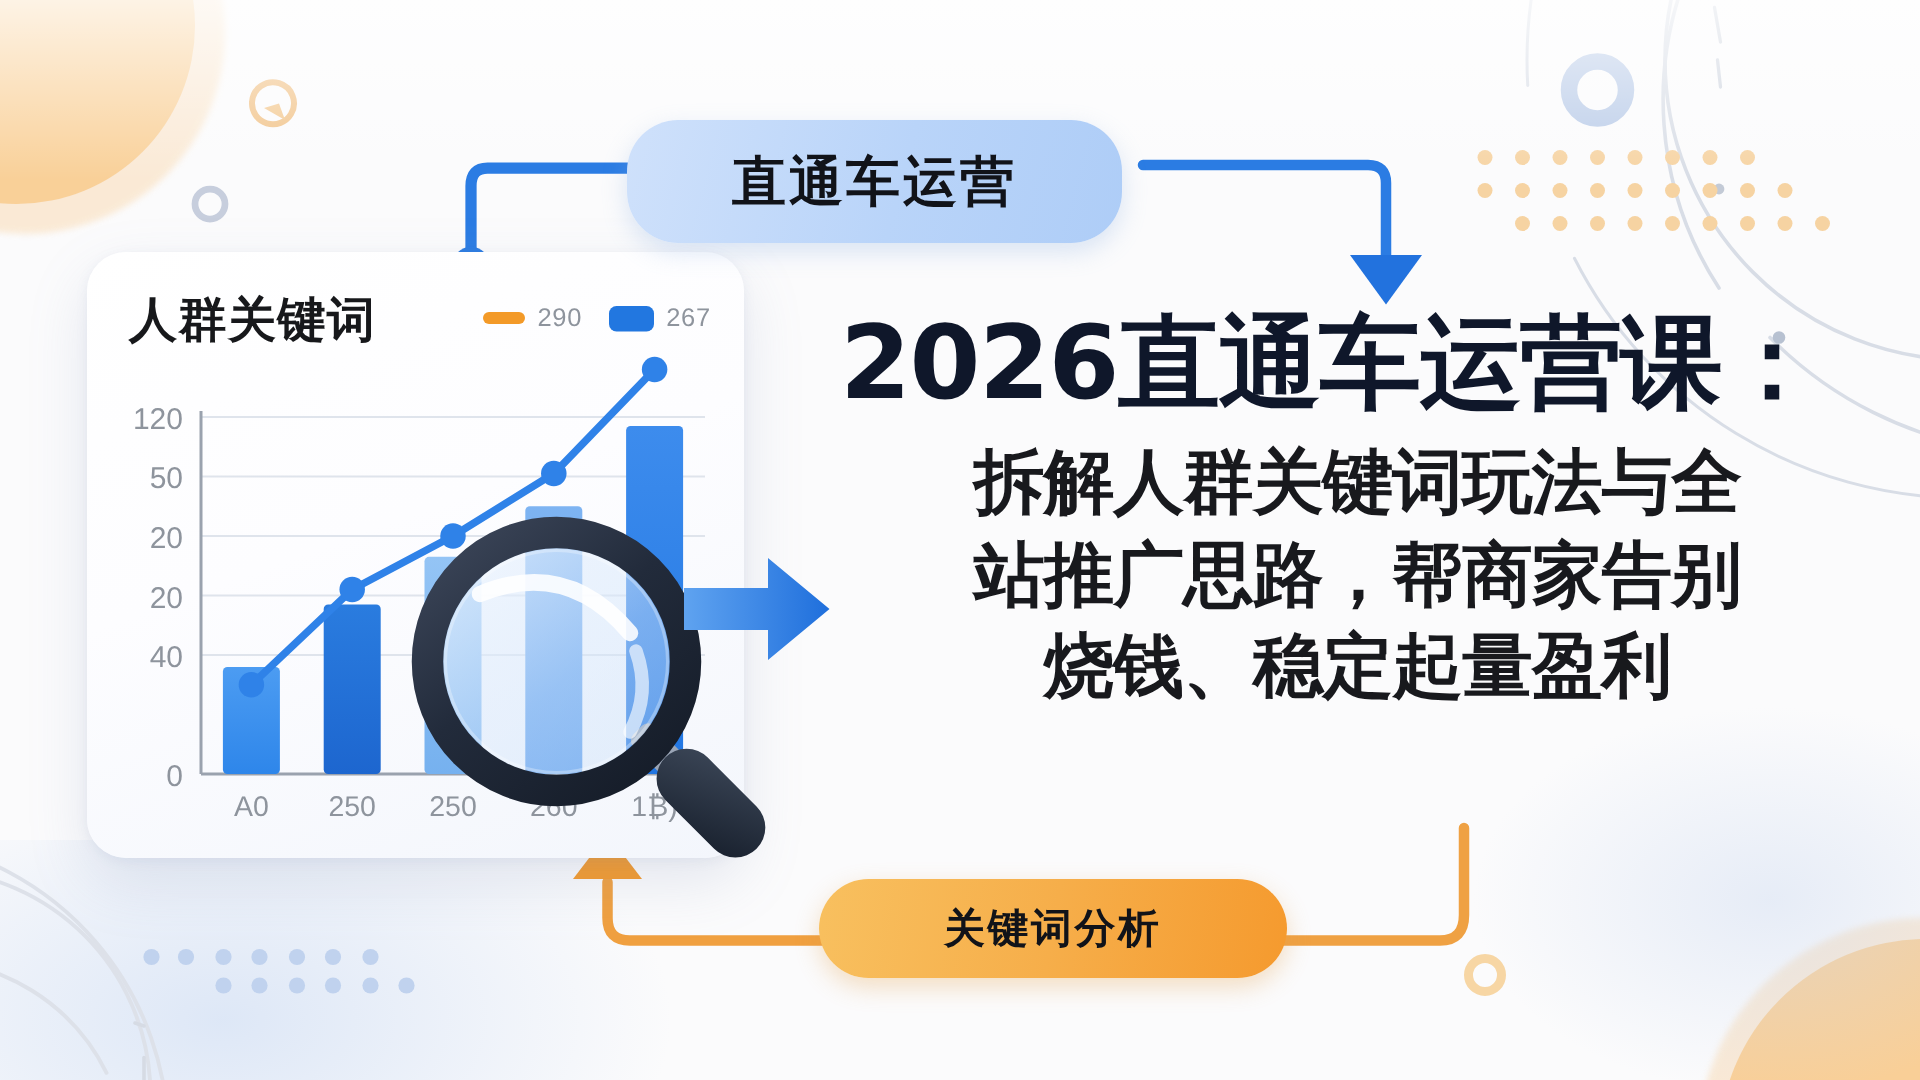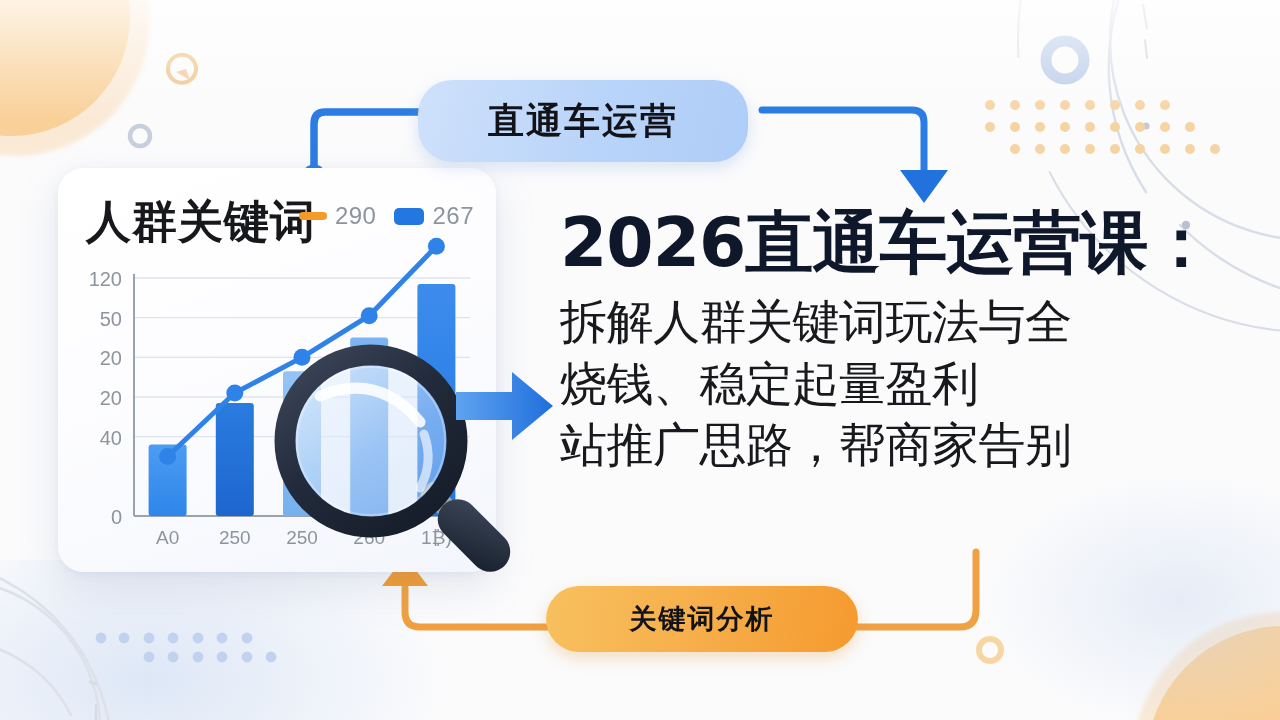--- a/index.html
+++ b/index.html
@@ -35,29 +35,29 @@
 
   
   #card{
     position:absolute; left:58px; top:168px; width:438px; height:404px;
     background:linear-gradient(160deg,#ffffff 0%,#fdfdff 45%,#f3f6fc 100%);
     border-radius:26px;
     box-shadow:0 16px 40px rgba(120,140,175,.18), 0 2px 8px rgba(120,140,175,.10);
   }
   #card-title{
     position:absolute; left:28px; top:24px;
-    font-size:45px; font-weight:bold; color:#17181b;
+    font-size:32px; font-weight:bold; color:#17181b;
     letter-spacing:1px;
     font-family:"DejaVu Sans","Liberation Sans",sans-serif;
   }
   #legend{ position:absolute; right:22px; top:34px; display:flex; align-items:center; gap:18px; }
   .lg-item{ display:flex; align-items:center; gap:8px; }
   .lg-swatch-line{ width:28px; height:8px; border-radius:4px; background:#f39a28; }
   .lg-swatch-bar{ width:30px; height:17px; border-radius:5px; background:#2277e0; }
-  .lg-text{ font-size:24px; color:#8e949d; font-weight:500; letter-spacing:.5px; }
+  .lg-text{ font-size:17px; color:#8e949d; font-weight:500; letter-spacing:.5px; }
 
   .plot{ position:absolute; left:0; top:0; width:438px; height:404px; }
 
   
   #blue-arrow{ position:absolute; left:456px; top:370px; width:98px; height:72px; }
 
   
   #magnifier{ position:absolute; left:268px; top:338px; width:270px; height:248px; }
 
   
@@ -85,22 +85,22 @@
   
   #copy{ position:absolute; left:560px; top:206px; width:690px; }
   #headline{
     font-family:"DejaVu Sans","Liberation Sans",sans-serif;
     font-size:68px; font-weight:bold; color:#0f172a;
     letter-spacing:-1px; line-height:1.08; white-space:nowrap;
   }
   #body{
     margin-top:12px;
     font-family:"DejaVu Sans","Liberation Sans",sans-serif;
-    font-size:47px; font-weight:normal; color:#18191d;
-    line-height:1.30; letter-spacing:-.5px;
+    font-size:47px; font-weight:bold; color:#18191d;
+    line-height:1.30; letter-spacing:-.5px;text-align:center;
   }
   .bline{ white-space:nowrap; }
 </style>
 </head>
 <body>
 
 <div id="bg">
   <div class="blob blob-tl-halo"></div>
   <div class="blob blob-tl"></div>
   <div class="blob blob-br-halo"></div>
@@ -335,16 +335,16 @@
   <path d="M0 22 L56 22 L56 2 L97 36 L56 70 L56 50 L0 50 Z" fill="url(#arrg)"></path>
 </svg>
 
 <div class="badge" id="badge-top">直通车运营</div>
 <div class="badge" id="badge-bottom">关键词分析</div>
 
 <div id="copy">
   <div id="headline">2026直通车运营课：</div>
   <div id="body">
     <div class="bline">拆解人群关键词玩法与全</div>
+    <div class="bline">站推广思路，帮商家告别</div>
     <div class="bline">烧钱、稳定起量盈利</div>
-    <div class="bline">站推广思路，帮商家告别</div>
   </div>
 </div>
 
 </body></html>

